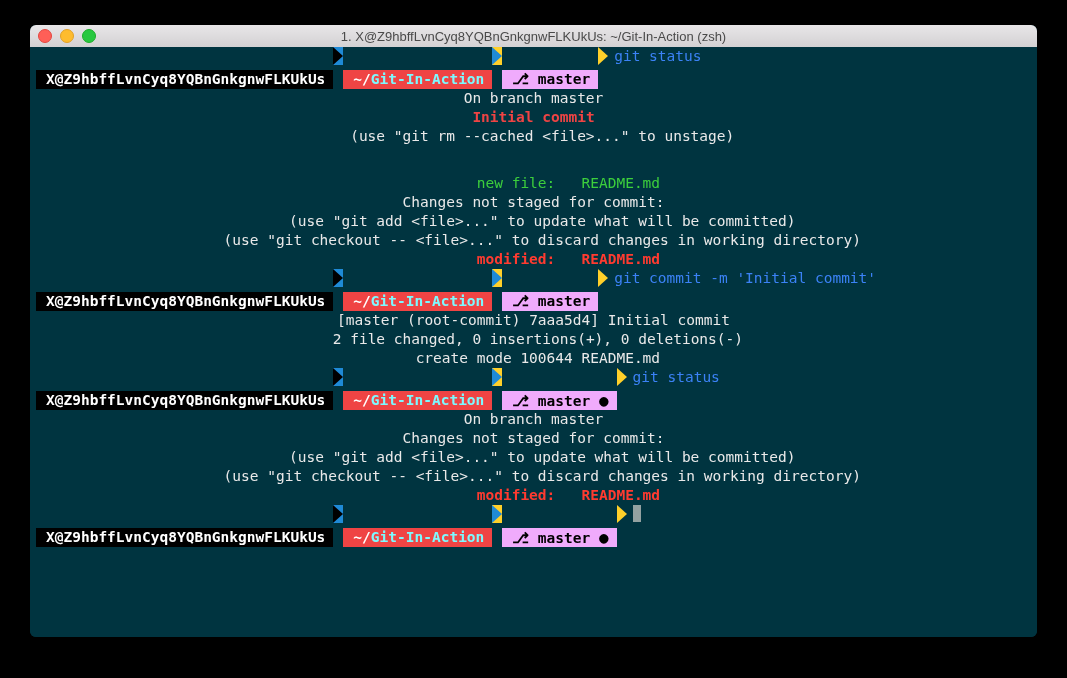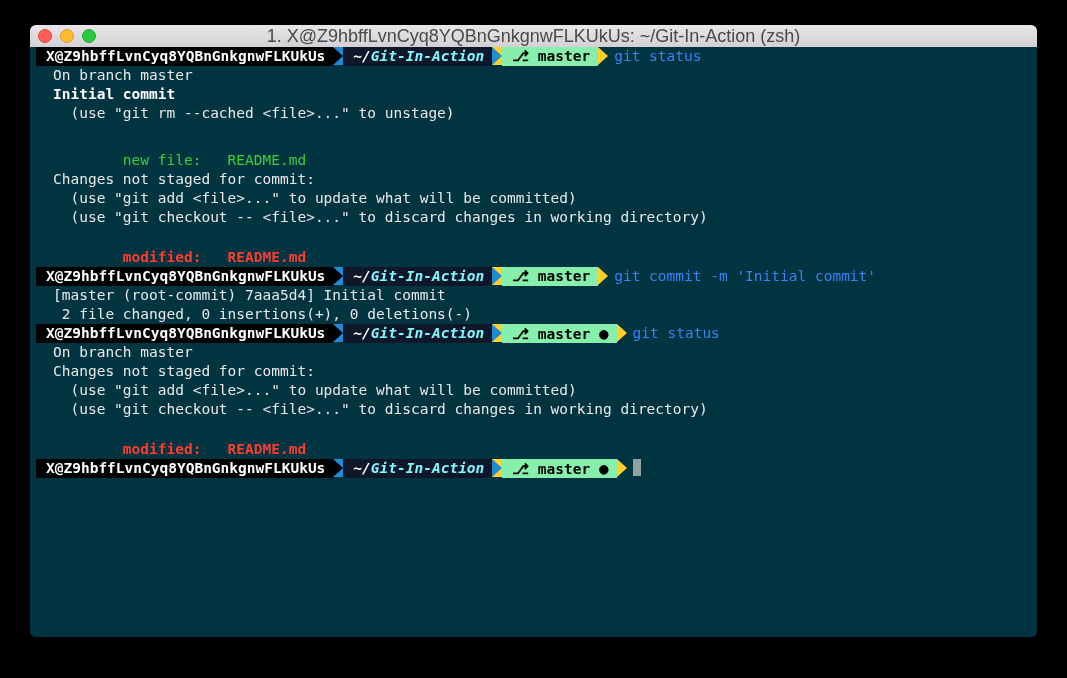--- a/index.html
+++ b/index.html
@@ -37,65 +37,67 @@
     border-radius: 50%;
   }
   .red   { background: #ff5f57; border: 0.5px solid #e24640; }
   .yellow{ background: #febc2e; border: 0.5px solid #e1a027; }
   .green { background: #28c840; border: 0.5px solid #1dad2b; }
   .title {
     position: absolute;
     left: 0; right: 0;
     text-align: center;
     font-family: -apple-system, "Helvetica Neue", sans-serif;
-    font-size: 18px;
+    font-size: 13px;
     color: #4a4a4a;
     pointer-events: none;
   }
   .term {
     background: #003440;
     color: #e9e9e9;
     padding: 0 0 30px 0;
     line-height: 19px;
     font-size: 14.5px;
     min-height: 560px;
   }
   .line {
-    padding: 0 23px;
+    padding: 0 6px;
     white-space: pre;
+    text-align: center;
   }
   
   .seg {
     display: inline-block;
     padding: 0 8px 0 10px;
     position: relative;
     vertical-align: top;
     height: 19px;
     line-height: 19px;
     font-weight: bold;
+    margin-top: 23px;
   }
   .arrow {
     display: inline-block;
     width: 0; height: 0;
     border-top: 9.5px solid transparent;
     border-bottom: 9.5px solid transparent;
     vertical-align: top;
     position: relative;
   }
   .seg-black { background:#000; color:#fff; }
   .arr-black-blue  { border-left: 10px solid #000; background:#1f8ad6; }
-  .seg-blue  { background:#0f172a; color:#fff;font-style:italic; }
+  .seg-blue  { background:#ef4444; color:#fff; }
   .seg-blue .cyan { color:#7df9ff; }
   .arr-blue-yellow { border-left: 10px solid #1f8ad6; background:#ffd02a; }
-  .seg-yellow{ background:#86efac; color:#000; }
+  .seg-yellow{ background:#f0abfc; color:#000; }
   .arr-yellow-bg   { border-left: 10px solid #ffd02a; }
   .cmd { color:#3b82f6; padding-left: 6px; }
   .green-t { color:#3ccf3c;margin-top:28px; }
-  .red-t   { color:#ff3b30; font-weight: bold; margin-top: 21px; }
-  .white-b { font-weight: bold; color:#ffffff; }
+  .red-t   { color:#ff3b30; font-weight: bold; }
+  .white-b { font-weight: bold; color:#ef4444; }
   .glyph { font-weight: bold; }
   .bullet { font-size: 16px; line-height: 19px; }
   .cursor {
     display:inline-block;
     width: 8px;
     height: 17px;
     background:#93a1a1;
     vertical-align: -3px;
     margin-left: 6px;
   }
@@ -134,20 +136,21 @@
     <div class="line"></div>
     <div class="line red-t"><span>        modified:   </span><span>README.md</span></div>
     <div class="line"></div>
 
     <div class="promptline">
       <span class="seg seg-black"><span>X@Z9hbffLvnCyq8YQBnGnkgnwFLKUkUs</span></span><span class="arrow arr-black-blue"></span><span class="seg seg-blue"><span>~/</span><span class="cyan">Git-In-Action</span></span><span class="arrow arr-blue-yellow"></span><span class="seg seg-yellow"><span class="glyph">⎇</span> <span>master</span></span><span class="arrow arr-yellow-bg"></span><span class="cmd">git commit -m 'Initial commit'</span>
     </div>
 
     <div class="line">[master (root-commit) 7aaa5d4] Initial commit</div>
     <div class="line"> 2 file changed, 0 insertions(+), 0 deletions(-)</div>
+    <div class="line"> create mode 100644 README.md</div>
 
     <div class="promptline">
       <span class="seg seg-black"><span>X@Z9hbffLvnCyq8YQBnGnkgnwFLKUkUs</span></span><span class="arrow arr-black-blue"></span><span class="seg seg-blue"><span>~/</span><span class="cyan">Git-In-Action</span></span><span class="arrow arr-blue-yellow"></span><span class="seg seg-yellow"><span class="glyph">⎇</span> <span>master</span> <span class="bullet">●</span></span><span class="arrow arr-yellow-bg"></span><span class="cmd">git status</span>
     </div>
 
     <div class="line">On branch master</div>
     <div class="line">Changes not staged for commit:</div>
     <div class="line">  (use "git add &lt;file&gt;..." to update what will be committed)</div>
     <div class="line">  (use "git checkout -- &lt;file&gt;..." to discard changes in working directory)</div>
     <div class="line"></div>

